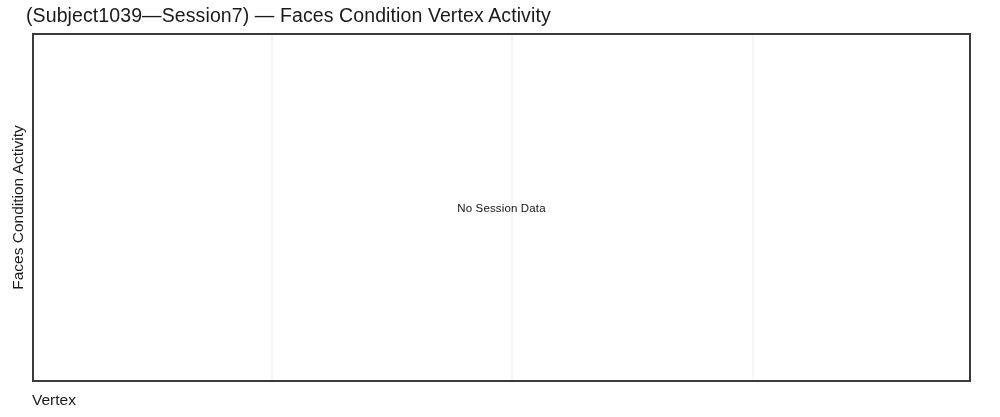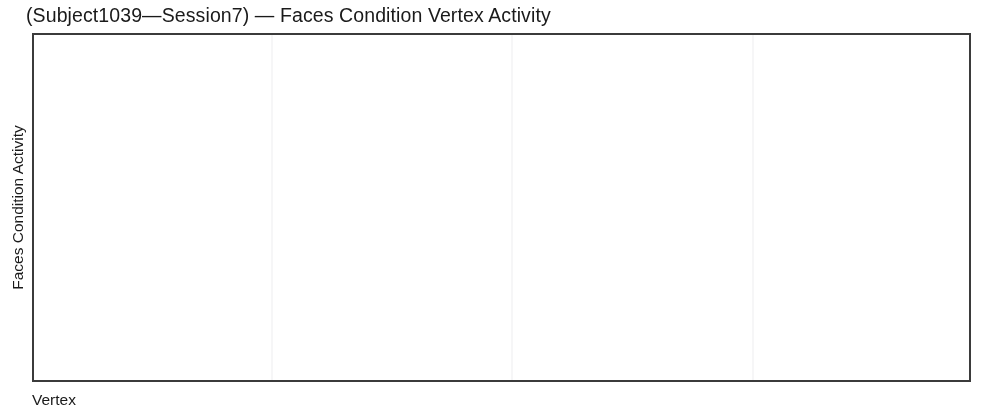--- a/index.html
+++ b/index.html
@@ -111,20 +111,21 @@
   <div id="chart-title">(Subject1039—Session7) — Faces Condition Vertex Activity</div>
 
   <div id="plot-area">
 
     <div id="gridlines">
       <div class="gridline-v" style="left: 237px;"></div>
       <div class="gridline-v" style="left: 477px;"></div>
       <div class="gridline-v" style="left: 718px;"></div>
     </div>
 
+    <div id="empty-message">No Session Data</div>
 
   </div>
 
   <div id="y-axis-label">Faces Condition Activity</div>
 
   <div id="x-axis-label">Vertex</div>
 
 </div>
 
 </body></html>

